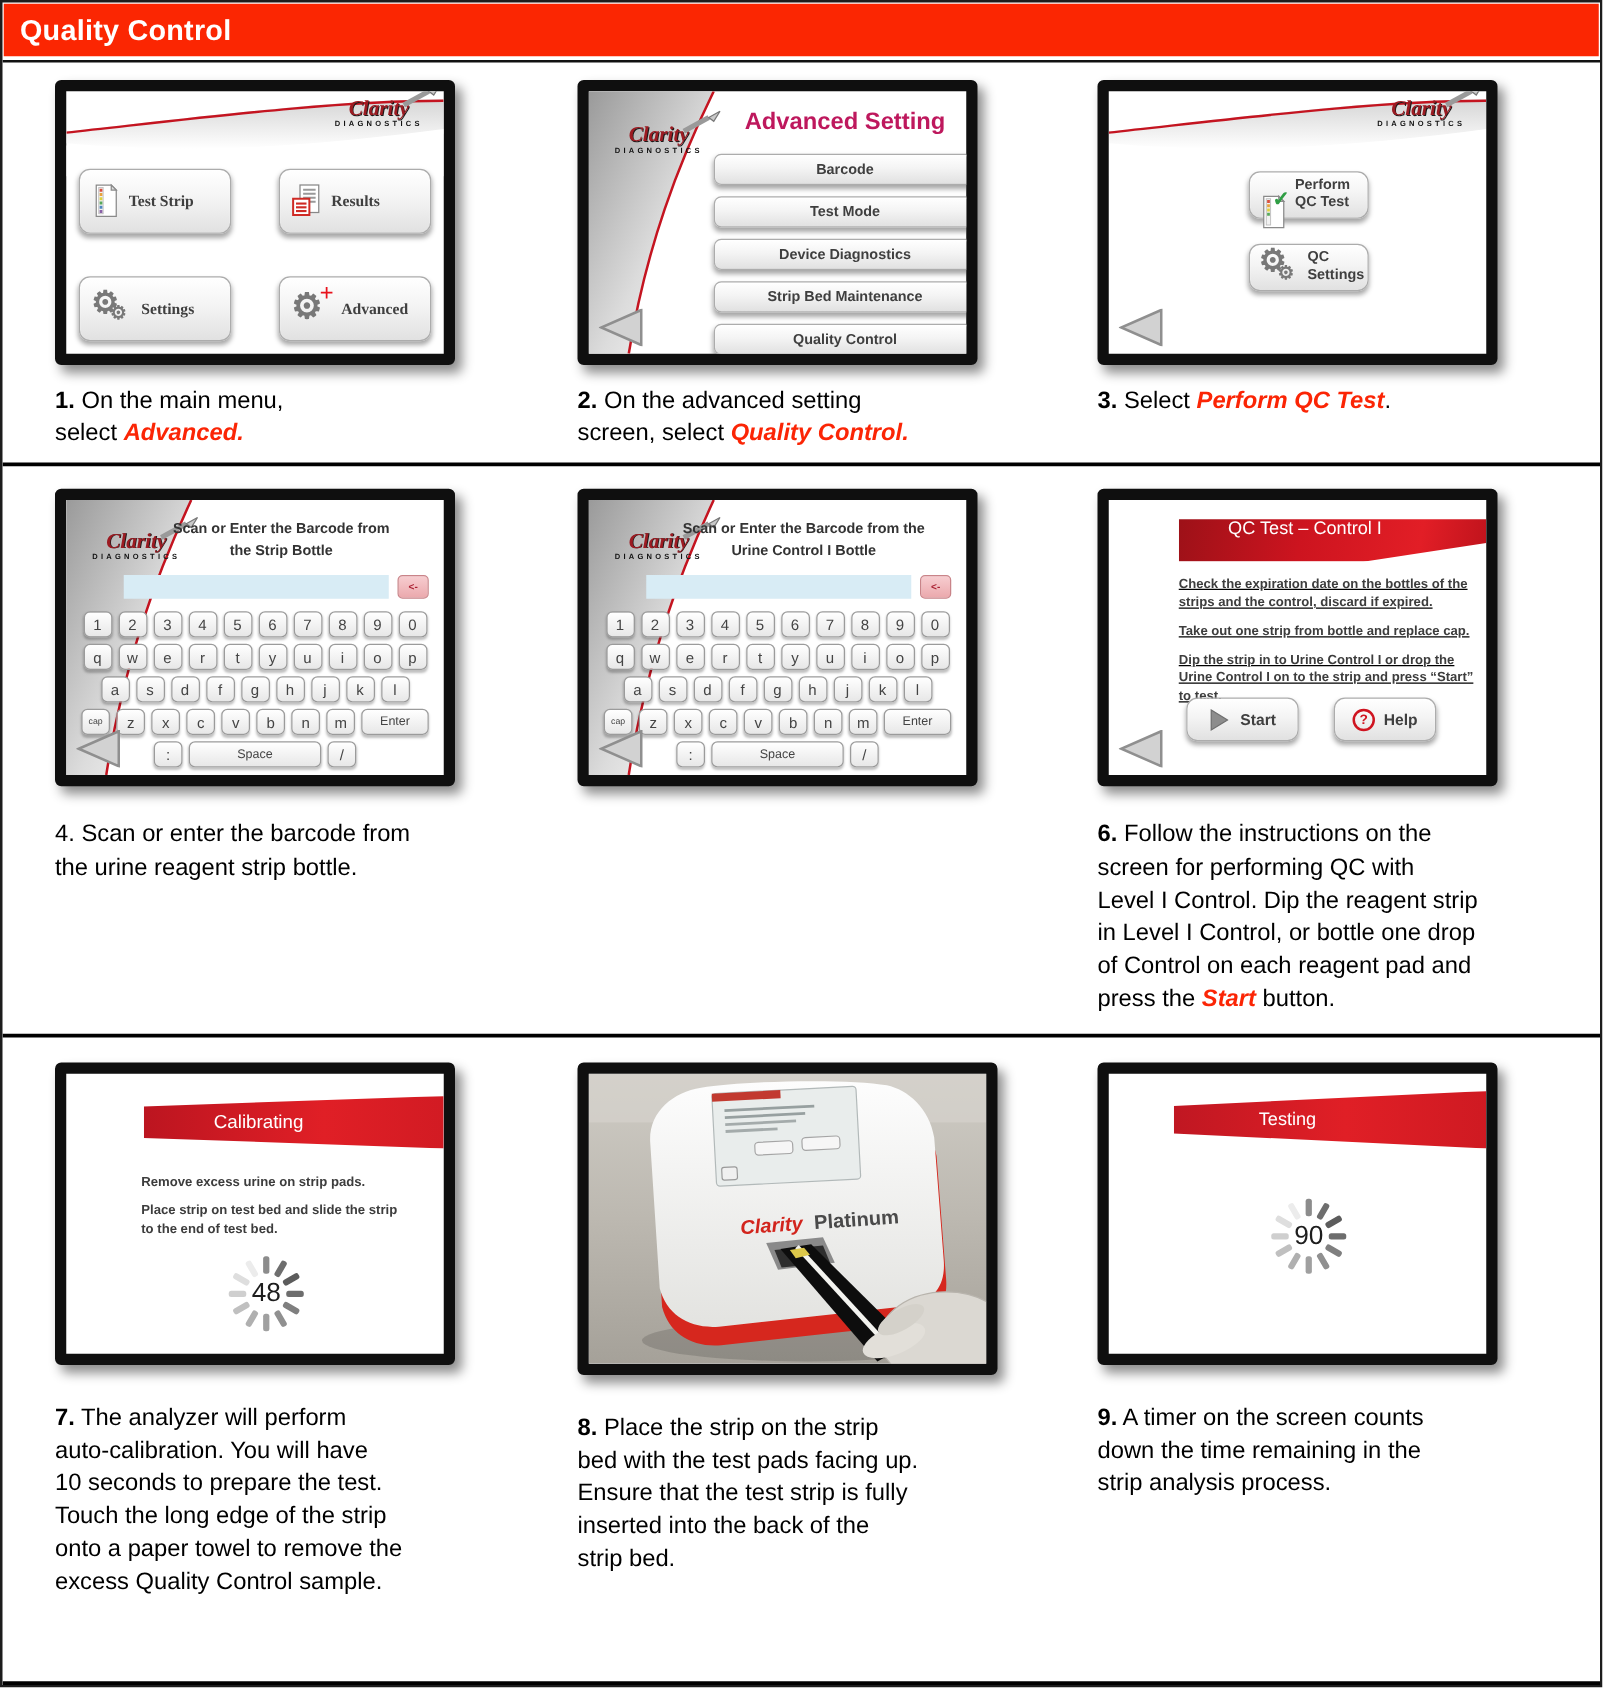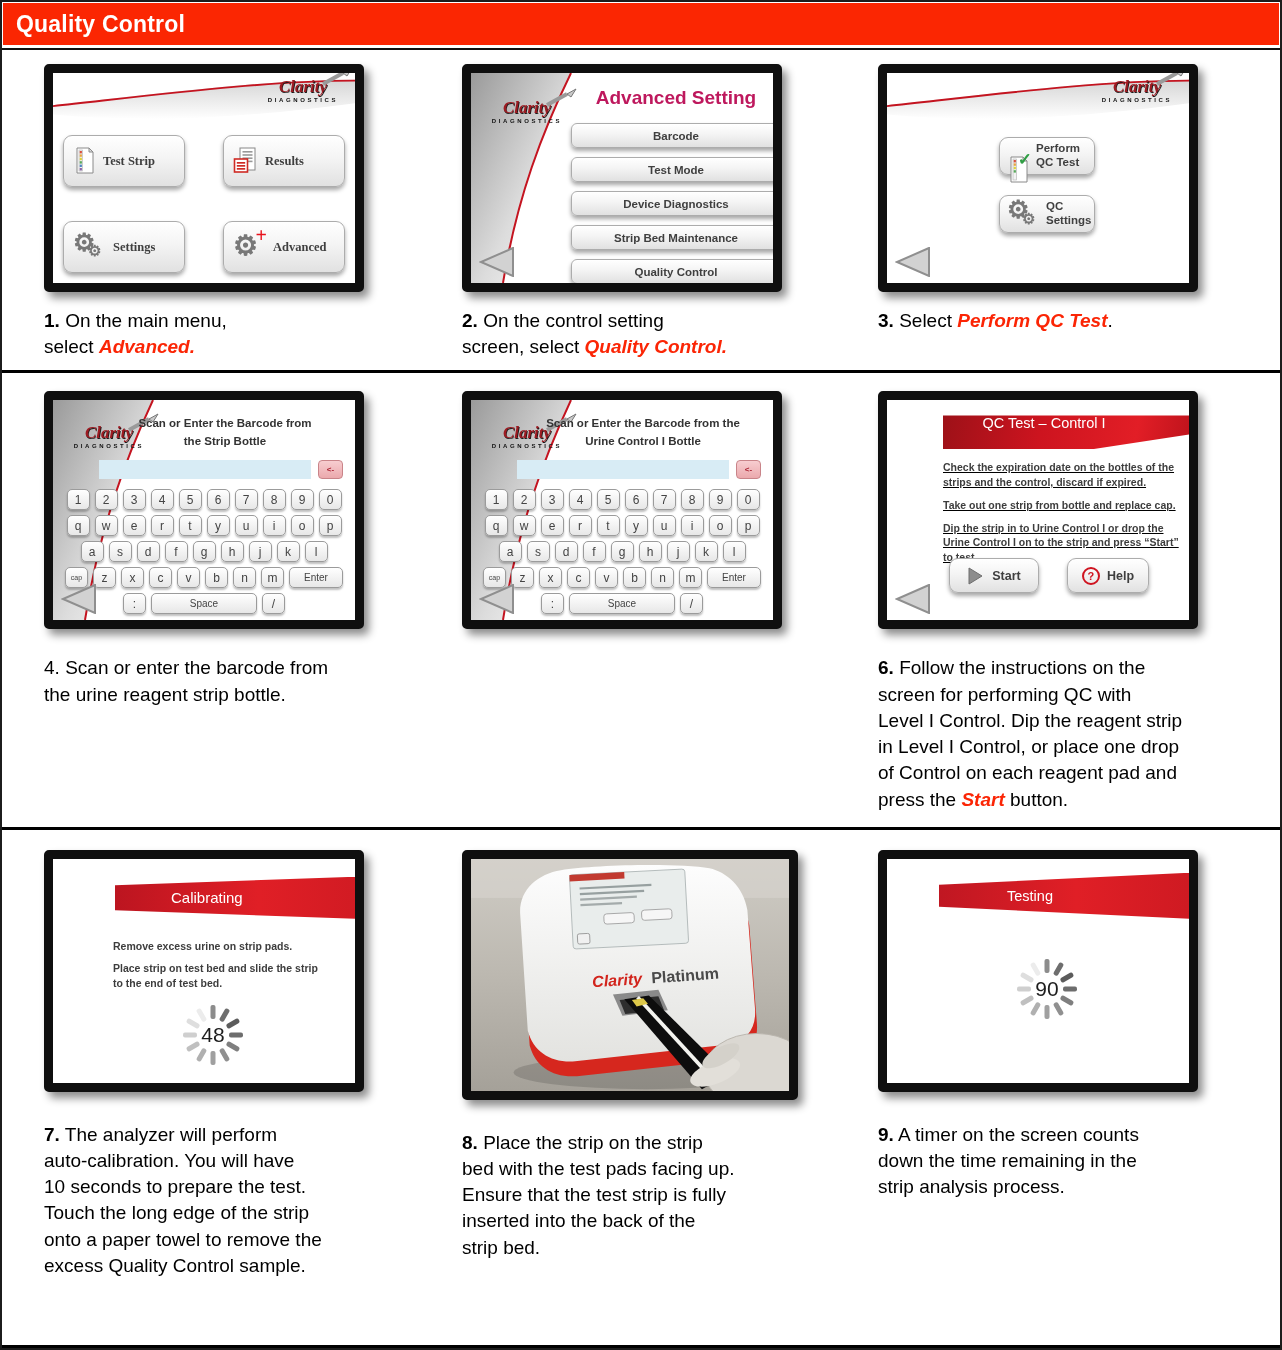--- a/index.html
+++ b/index.html
@@ -245,21 +245,21 @@
           <div class="dev-btn as-btn">Barcode</div>
           <div class="dev-btn as-btn">Test Mode</div>
           <div class="dev-btn as-btn">Device Diagnostics</div>
           <div class="dev-btn as-btn">Strip Bed Maintenance</div>
           <div class="dev-btn as-btn">Quality Control</div>
         </div>
         <svg class="back" viewBox="0 0 36 30">
           <polygon points="34,1 2,15 34,29" fill="#d2d2d2" stroke="#8f8f8f" stroke-width="2"></polygon>
         </svg>
       </div>
-      <p class="caption"><b class="cnum">2.</b><span> On the control setting
+      <p class="caption"><b class="cnum">2.</b><span> On the advanced setting
 screen, select </span><i class="red">Quality Control.</i><span></span></p>
     </div>
 
     <div class="cell c3">
       <div class="frame">
         <svg class="swoosh-top" viewBox="0 0 320 70">
           <path d="M0,32 C110,20 225,5 320,5 L320,34 C210,48 90,50 0,42 Z" fill="url(#grayWave)" opacity=".75"></path>
           <path d="M0,33 C110,21 225,6 320,6" stroke="#c41420" stroke-width="2" fill="none"></path>
           <path d="M0,44 C120,52 230,42 320,30 L320,70 L0,70 Z" fill="#ffffff"></path>
         </svg>
@@ -496,21 +496,21 @@
             <span>Help</span>
           </div>
         </div>
         <svg class="back" viewBox="0 0 36 30">
           <polygon points="34,1 2,15 34,29" fill="#d2d2d2" stroke="#8f8f8f" stroke-width="2"></polygon>
         </svg>
       </div>
       <p class="caption"><b class="cnum">6.</b><span> Follow the instructions on the
 screen for performing QC with
 Level I Control. Dip the reagent strip
-in Level I Control, or place one drop
+in Level I Control, or bottle one drop
 of Control on each reagent pad and
 press the </span><i class="red">Start</i><span> button.</span></p>
     </div>
   </div>
 
   <div class="row r3">
 
     <div class="cell c1">
       <div class="frame">
         <div class="cal-banner">

